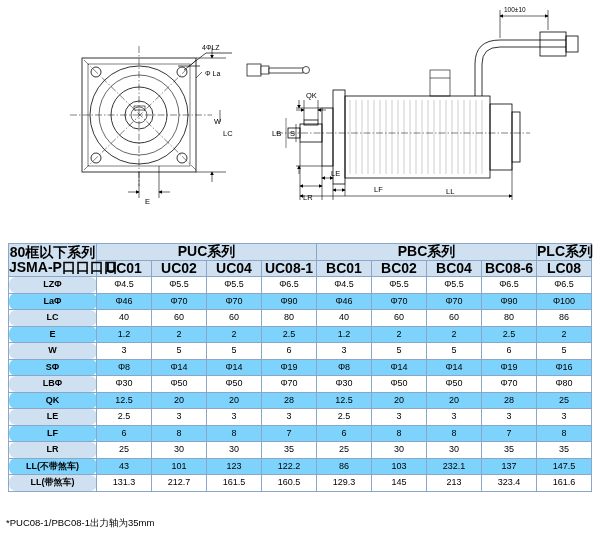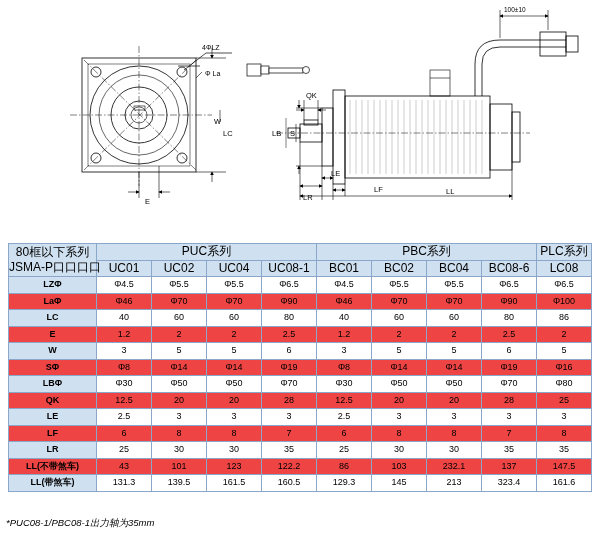--- a/index.html
+++ b/index.html
@@ -47,50 +47,50 @@
   table.spec th, table.spec td {
     border: 1px solid #8aa6c8;
     text-align: center;
     padding: 0;
     height: 15.5px;
     line-height: 15.5px;
     white-space: nowrap;
   }
   table.spec th {
     background: #cfe0f0;
-    font-weight: normal;
-    font-size: 12px;
+    font-weight: bold;
+    font-size: 14px;
   }
   table.spec td.rowhead {
     background: #cfe0f0;
     font-weight: bold;
     font-size: 9px;
+    border-radius: 7px;
   }
   table.spec td {
     background: #ffffff;
     font-size: 9px;
   }
   table.spec tr.alt td {
-    background: #ef4444;
+    background: #7dd3fc;
   }
   .col-label { width: 88px; }
   .col-val { width: 55px; }
   .hdr-top-label {
     font-size: 8.5px;
     line-height: 11px;
     padding: 1px 0;
   }
   
   #notes {
     position: absolute;
     left: 6px;
     top: 516px;
     font-size: 9.5px;
     line-height: 13px;
-    font-style: italic;
   }
   #notes div { white-space: nowrap; }
   
   text {
     font-family: "Liberation Sans", sans-serif;
     font-size: 7px;
     fill: #000;
   }
   .dim-txt { font-size: 7.5px; }
   .small-txt { font-size: 6.5px; }
@@ -469,21 +469,21 @@
           <td>122.2</td>
           <td>86</td>
           <td>103</td>
           <td>232.1</td>
           <td>137</td>
           <td>147.5</td>
         </tr>
         <tr>
           <td class="rowhead">LL(带煞车)</td>
           <td>131.3</td>
-          <td>139.5</td>
+          <td>212.7</td>
           <td>161.5</td>
           <td>160.5</td>
           <td>129.3</td>
           <td>145</td>
           <td>213</td>
           <td>323.4</td>
           <td>161.6</td>
         </tr>
       </tbody>
     </table>

